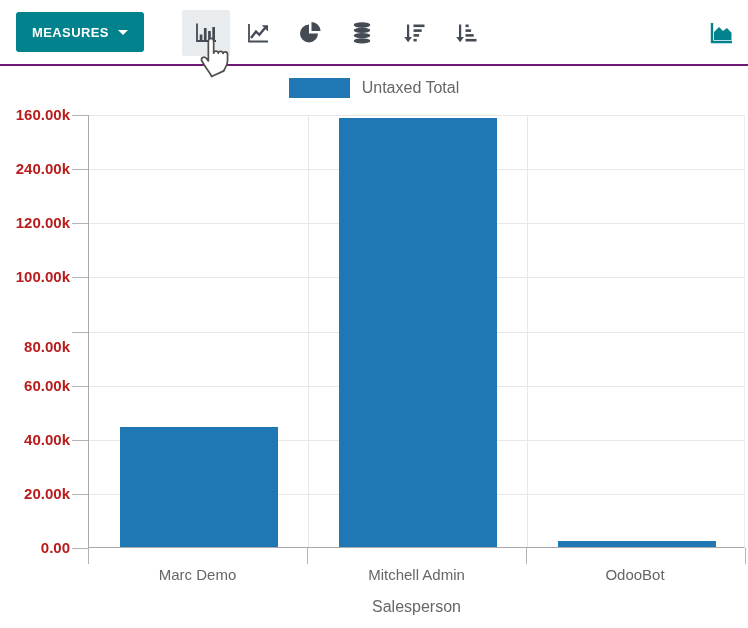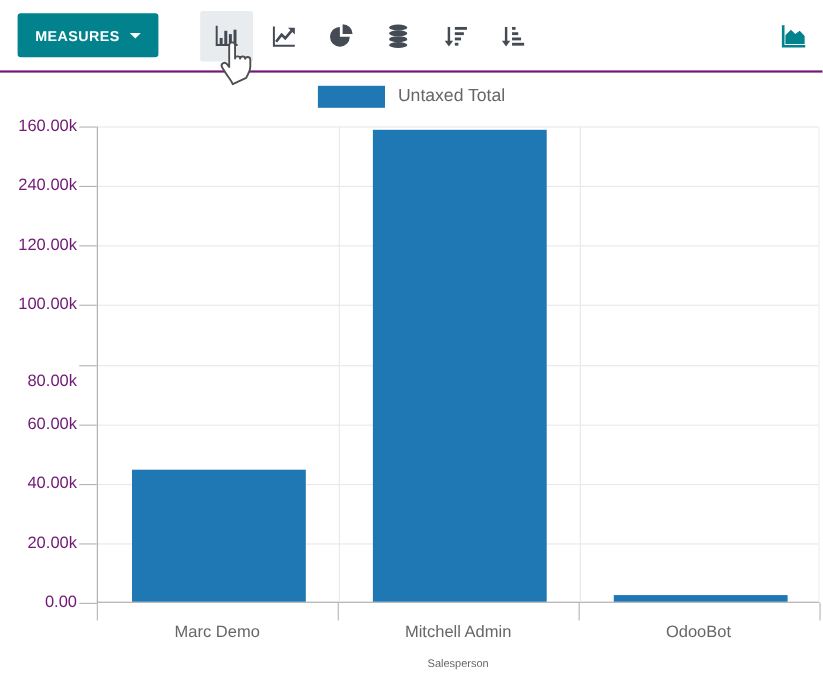--- a/index.html
+++ b/index.html
@@ -39,24 +39,24 @@
 
   .plot { position:absolute; left:88px; top:48px; width:657px; height:433px;
           border-left:1px solid #a9a9a9; border-bottom:1px solid #a9a9a9;
           border-right:1px solid #ededed; }
   .hgrid { position:absolute; left:0; right:0; height:1px; background:#e8e8e8; }
   .vgrid { position:absolute; top:0; bottom:0; width:1px; background:#e8e8e8; }
   .bar { position:absolute; bottom:0; }
 
   .ytick { position:absolute; left:72px; width:16px; height:1px; background:#b3b3b3; }
   .xtick { position:absolute; top:481px; width:1px; height:16px; background:#b3b3b3; }
-  .ylab { position:absolute; right:678px; white-space:nowrap; font-size:15px; color:#701a75; }
+  .ylab { position:absolute; right:678px; white-space:nowrap; font-size:15px; color:#b91c1c;font-weight:bold; }
   .xlab { position:absolute; top:499px; width:180px; text-align:center; font-size:15px; color:#666; }
   .axis-title { position:absolute; left:88px; top:531px; width:657px; text-align:center;
-                font-size:10px; color:#666; }
+                font-size:16px; color:#666; }
 </style>
 </head>
 <body>
 
 <div class="stage">
 
   <div class="toolbar">
     <button class="measures-btn">
       <span>MEASURES</span>
       <span class="caret-down"></span>

